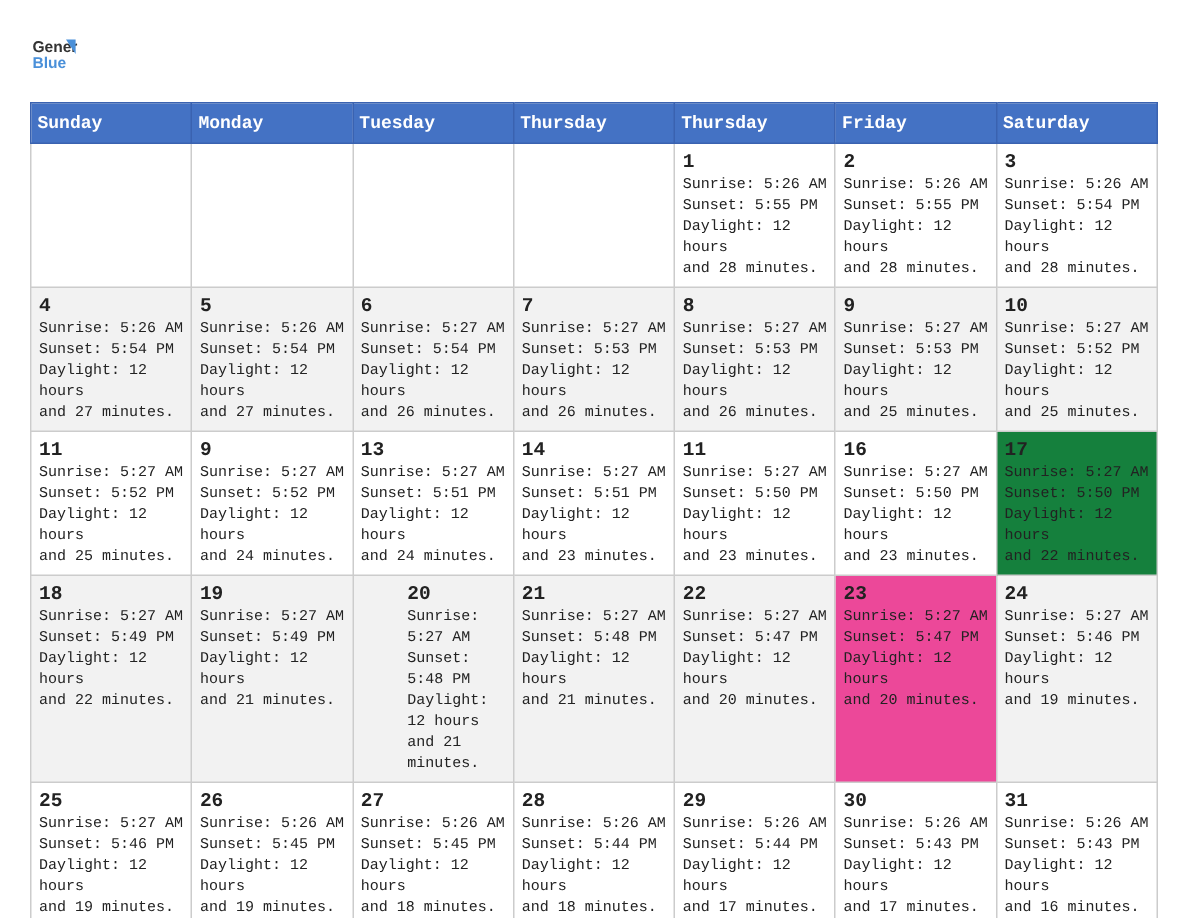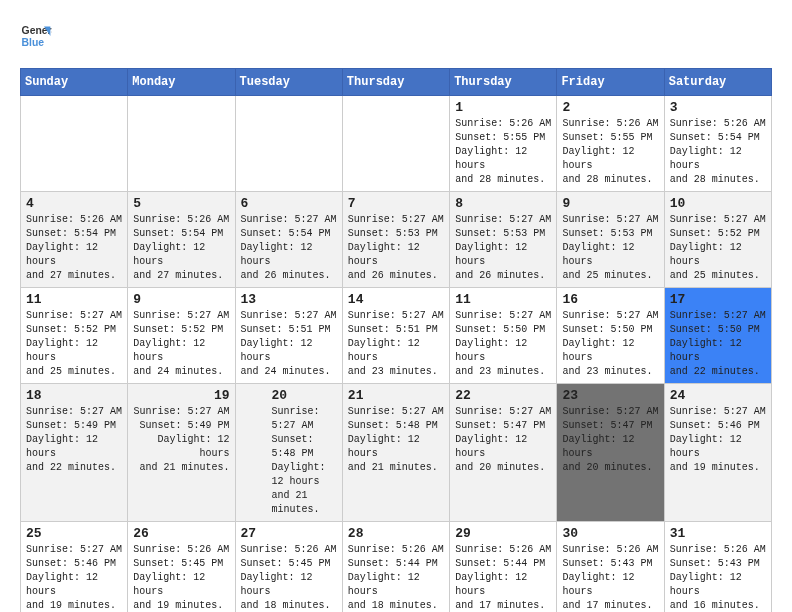--- a/index.html
+++ b/index.html
@@ -181,47 +181,47 @@
           <div class="day-info">Sunrise: 5:27 AM<br>Sunset: 5:51 PM<br>Daylight: 12 hours<br>and 23 minutes.</div>
         </td>
         <td style="background: rgb(255, 255, 255);">
           <span class="day-number">11</span>
           <div class="day-info">Sunrise: 5:27 AM<br>Sunset: 5:50 PM<br>Daylight: 12 hours<br>and 23 minutes.</div>
         </td>
         <td style="background: rgb(255, 255, 255);">
           <span class="day-number">16</span>
           <div class="day-info">Sunrise: 5:27 AM<br>Sunset: 5:50 PM<br>Daylight: 12 hours<br>and 23 minutes.</div>
         </td>
-        <td style="background: #3b82f6;">
+        <td style="background: #15803d;">
           <span class="day-number">17</span>
           <div class="day-info">Sunrise: 5:27 AM<br>Sunset: 5:50 PM<br>Daylight: 12 hours<br>and 22 minutes.</div>
         </td>
       </tr>
       <tr>
         <td style="background: rgb(242, 242, 242);">
           <span class="day-number">18</span>
           <div class="day-info">Sunrise: 5:27 AM<br>Sunset: 5:49 PM<br>Daylight: 12 hours<br>and 22 minutes.</div>
         </td>
-        <td style="background: rgb(242, 242, 242); text-align: right;">
+        <td style="background: rgb(242, 242, 242);">
           <span class="day-number">19</span>
           <div class="day-info">Sunrise: 5:27 AM<br>Sunset: 5:49 PM<br>Daylight: 12 hours<br>and 21 minutes.</div>
         </td>
         <td style="background: rgb(242, 242, 242); padding-left: 36px;">
           <span class="day-number">20</span>
           <div class="day-info">Sunrise: 5:27 AM<br>Sunset: 5:48 PM<br>Daylight: 12 hours<br>and 21 minutes.</div>
         </td>
         <td style="background: rgb(242, 242, 242);">
           <span class="day-number">21</span>
           <div class="day-info">Sunrise: 5:27 AM<br>Sunset: 5:48 PM<br>Daylight: 12 hours<br>and 21 minutes.</div>
         </td>
         <td style="background: rgb(242, 242, 242);">
           <span class="day-number">22</span>
           <div class="day-info">Sunrise: 5:27 AM<br>Sunset: 5:47 PM<br>Daylight: 12 hours<br>and 20 minutes.</div>
         </td>
-        <td style="background: #737373;">
+        <td style="background: #ec4899;">
           <span class="day-number">23</span>
           <div class="day-info">Sunrise: 5:27 AM<br>Sunset: 5:47 PM<br>Daylight: 12 hours<br>and 20 minutes.</div>
         </td>
         <td style="background: rgb(242, 242, 242);">
           <span class="day-number">24</span>
           <div class="day-info">Sunrise: 5:27 AM<br>Sunset: 5:46 PM<br>Daylight: 12 hours<br>and 19 minutes.</div>
         </td>
       </tr>
       <tr>
         <td style="background: rgb(255, 255, 255);">

